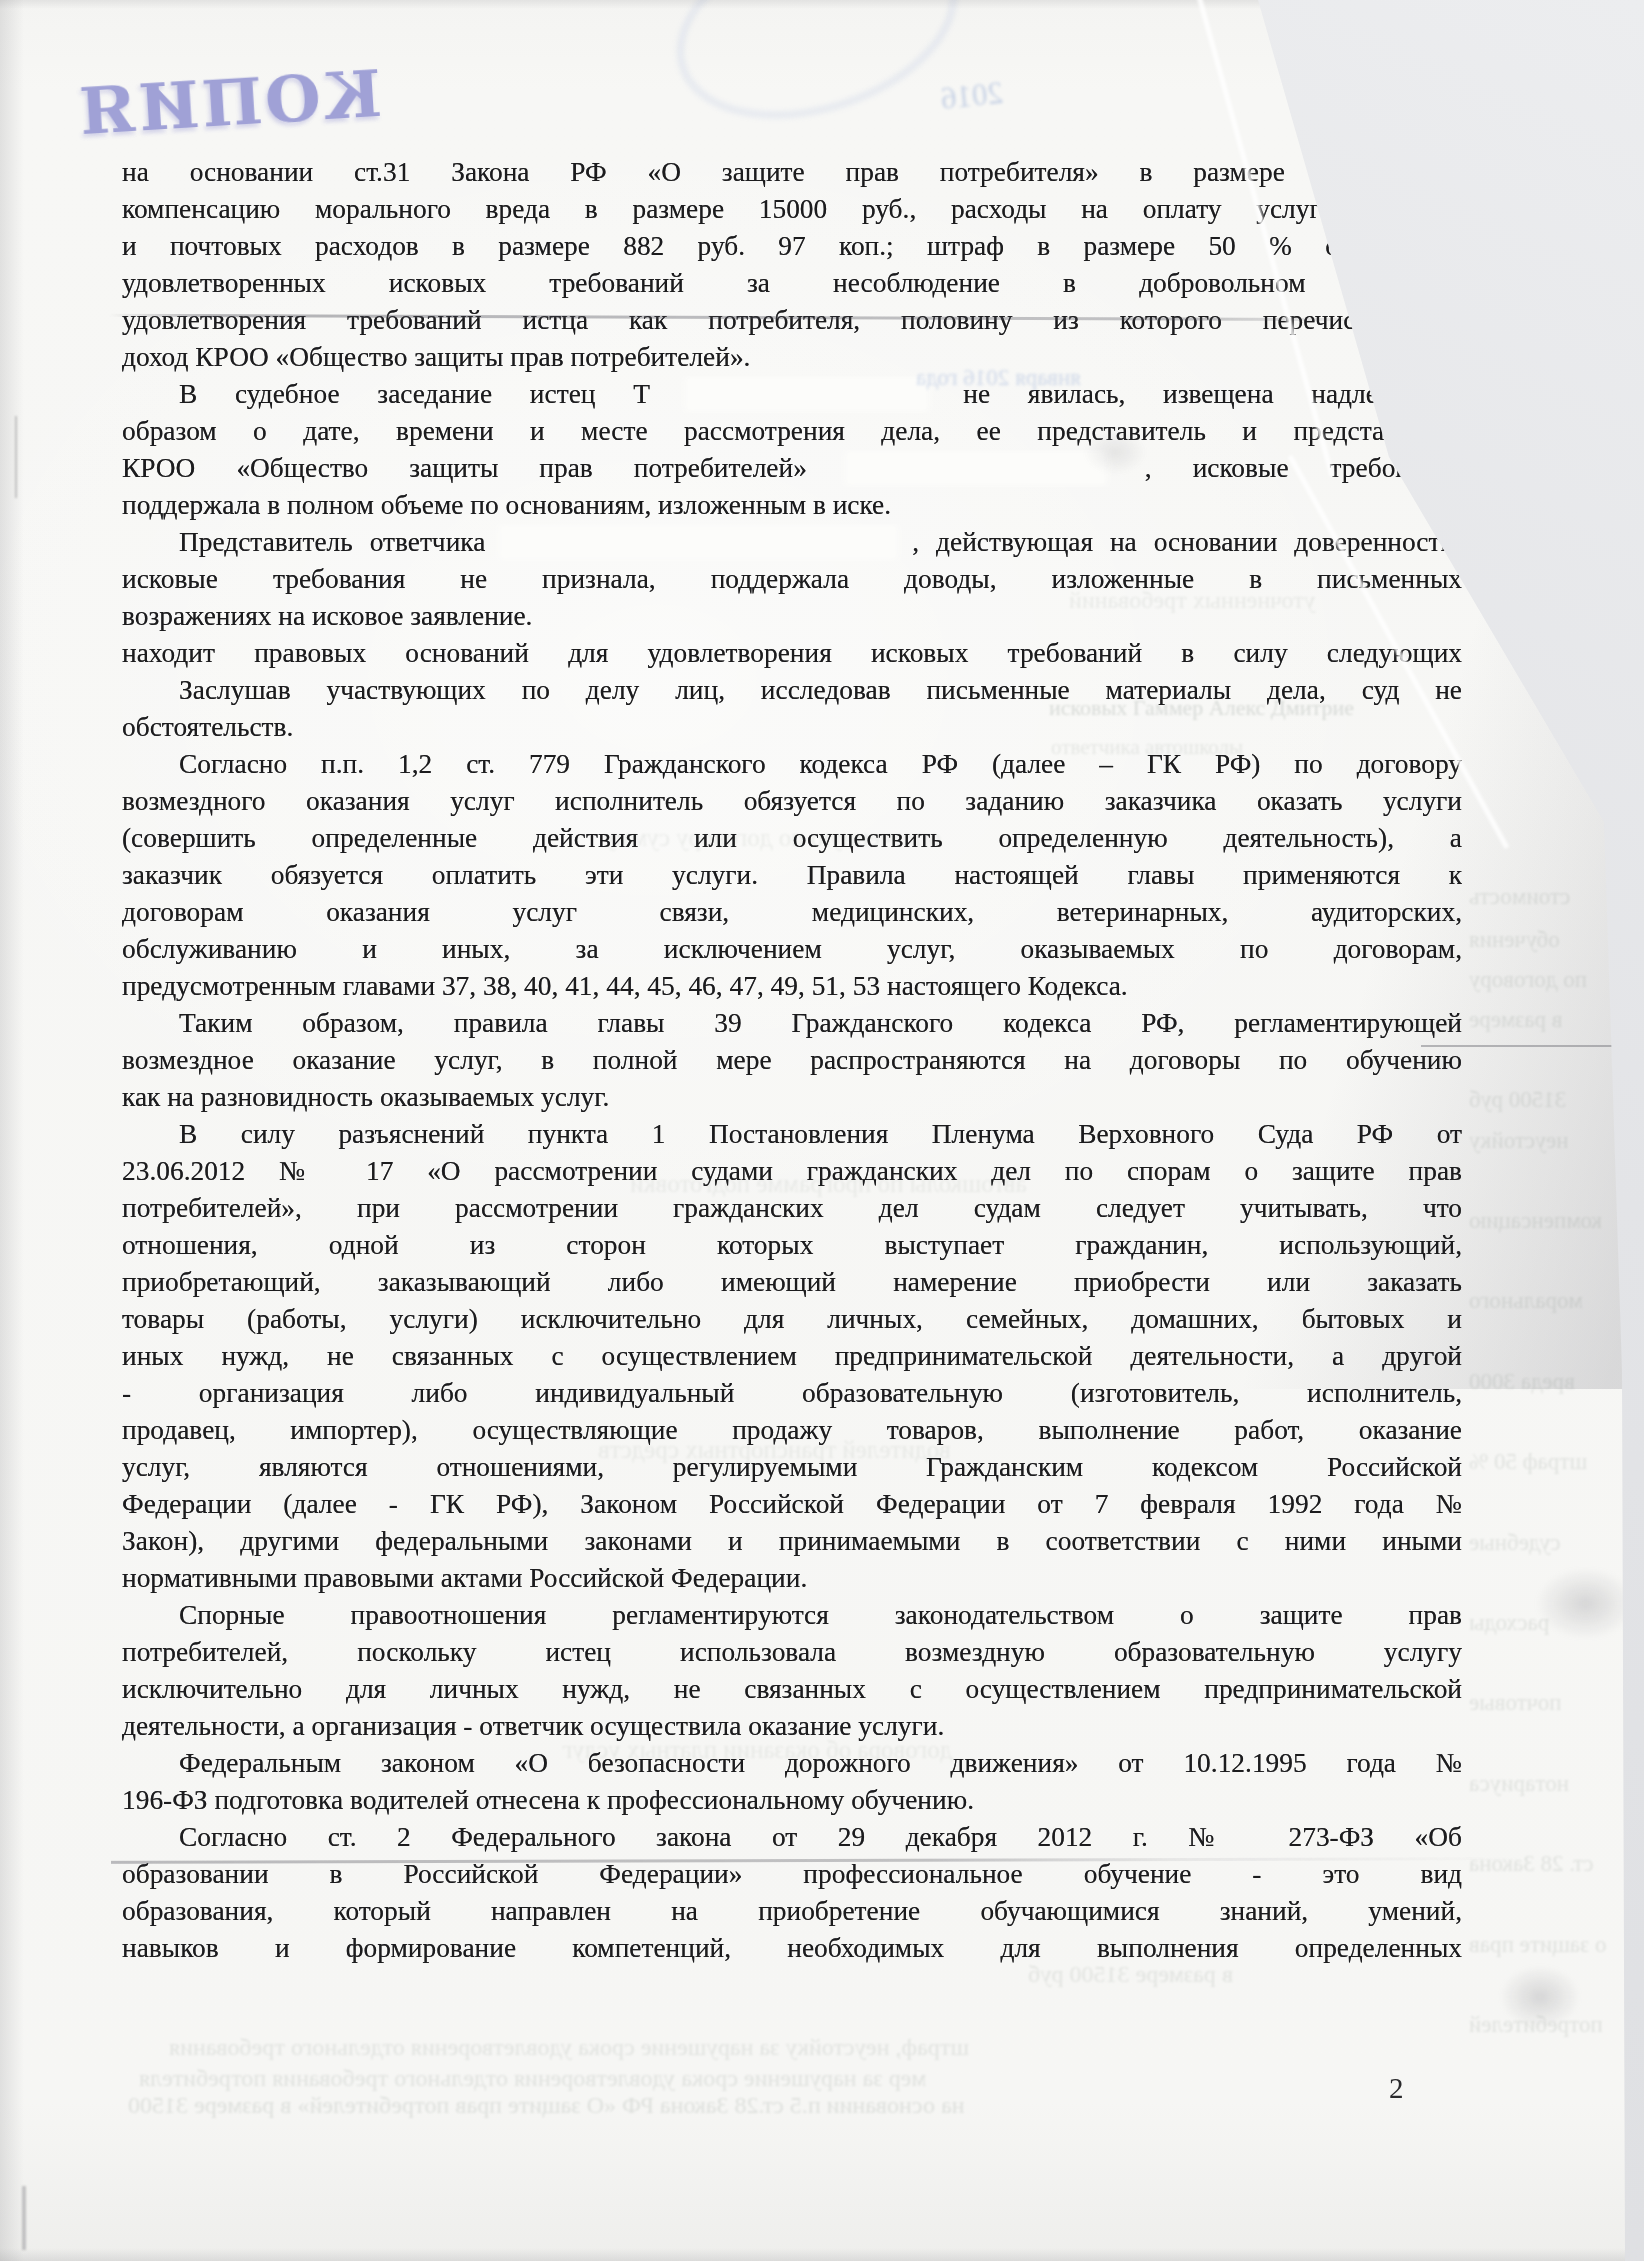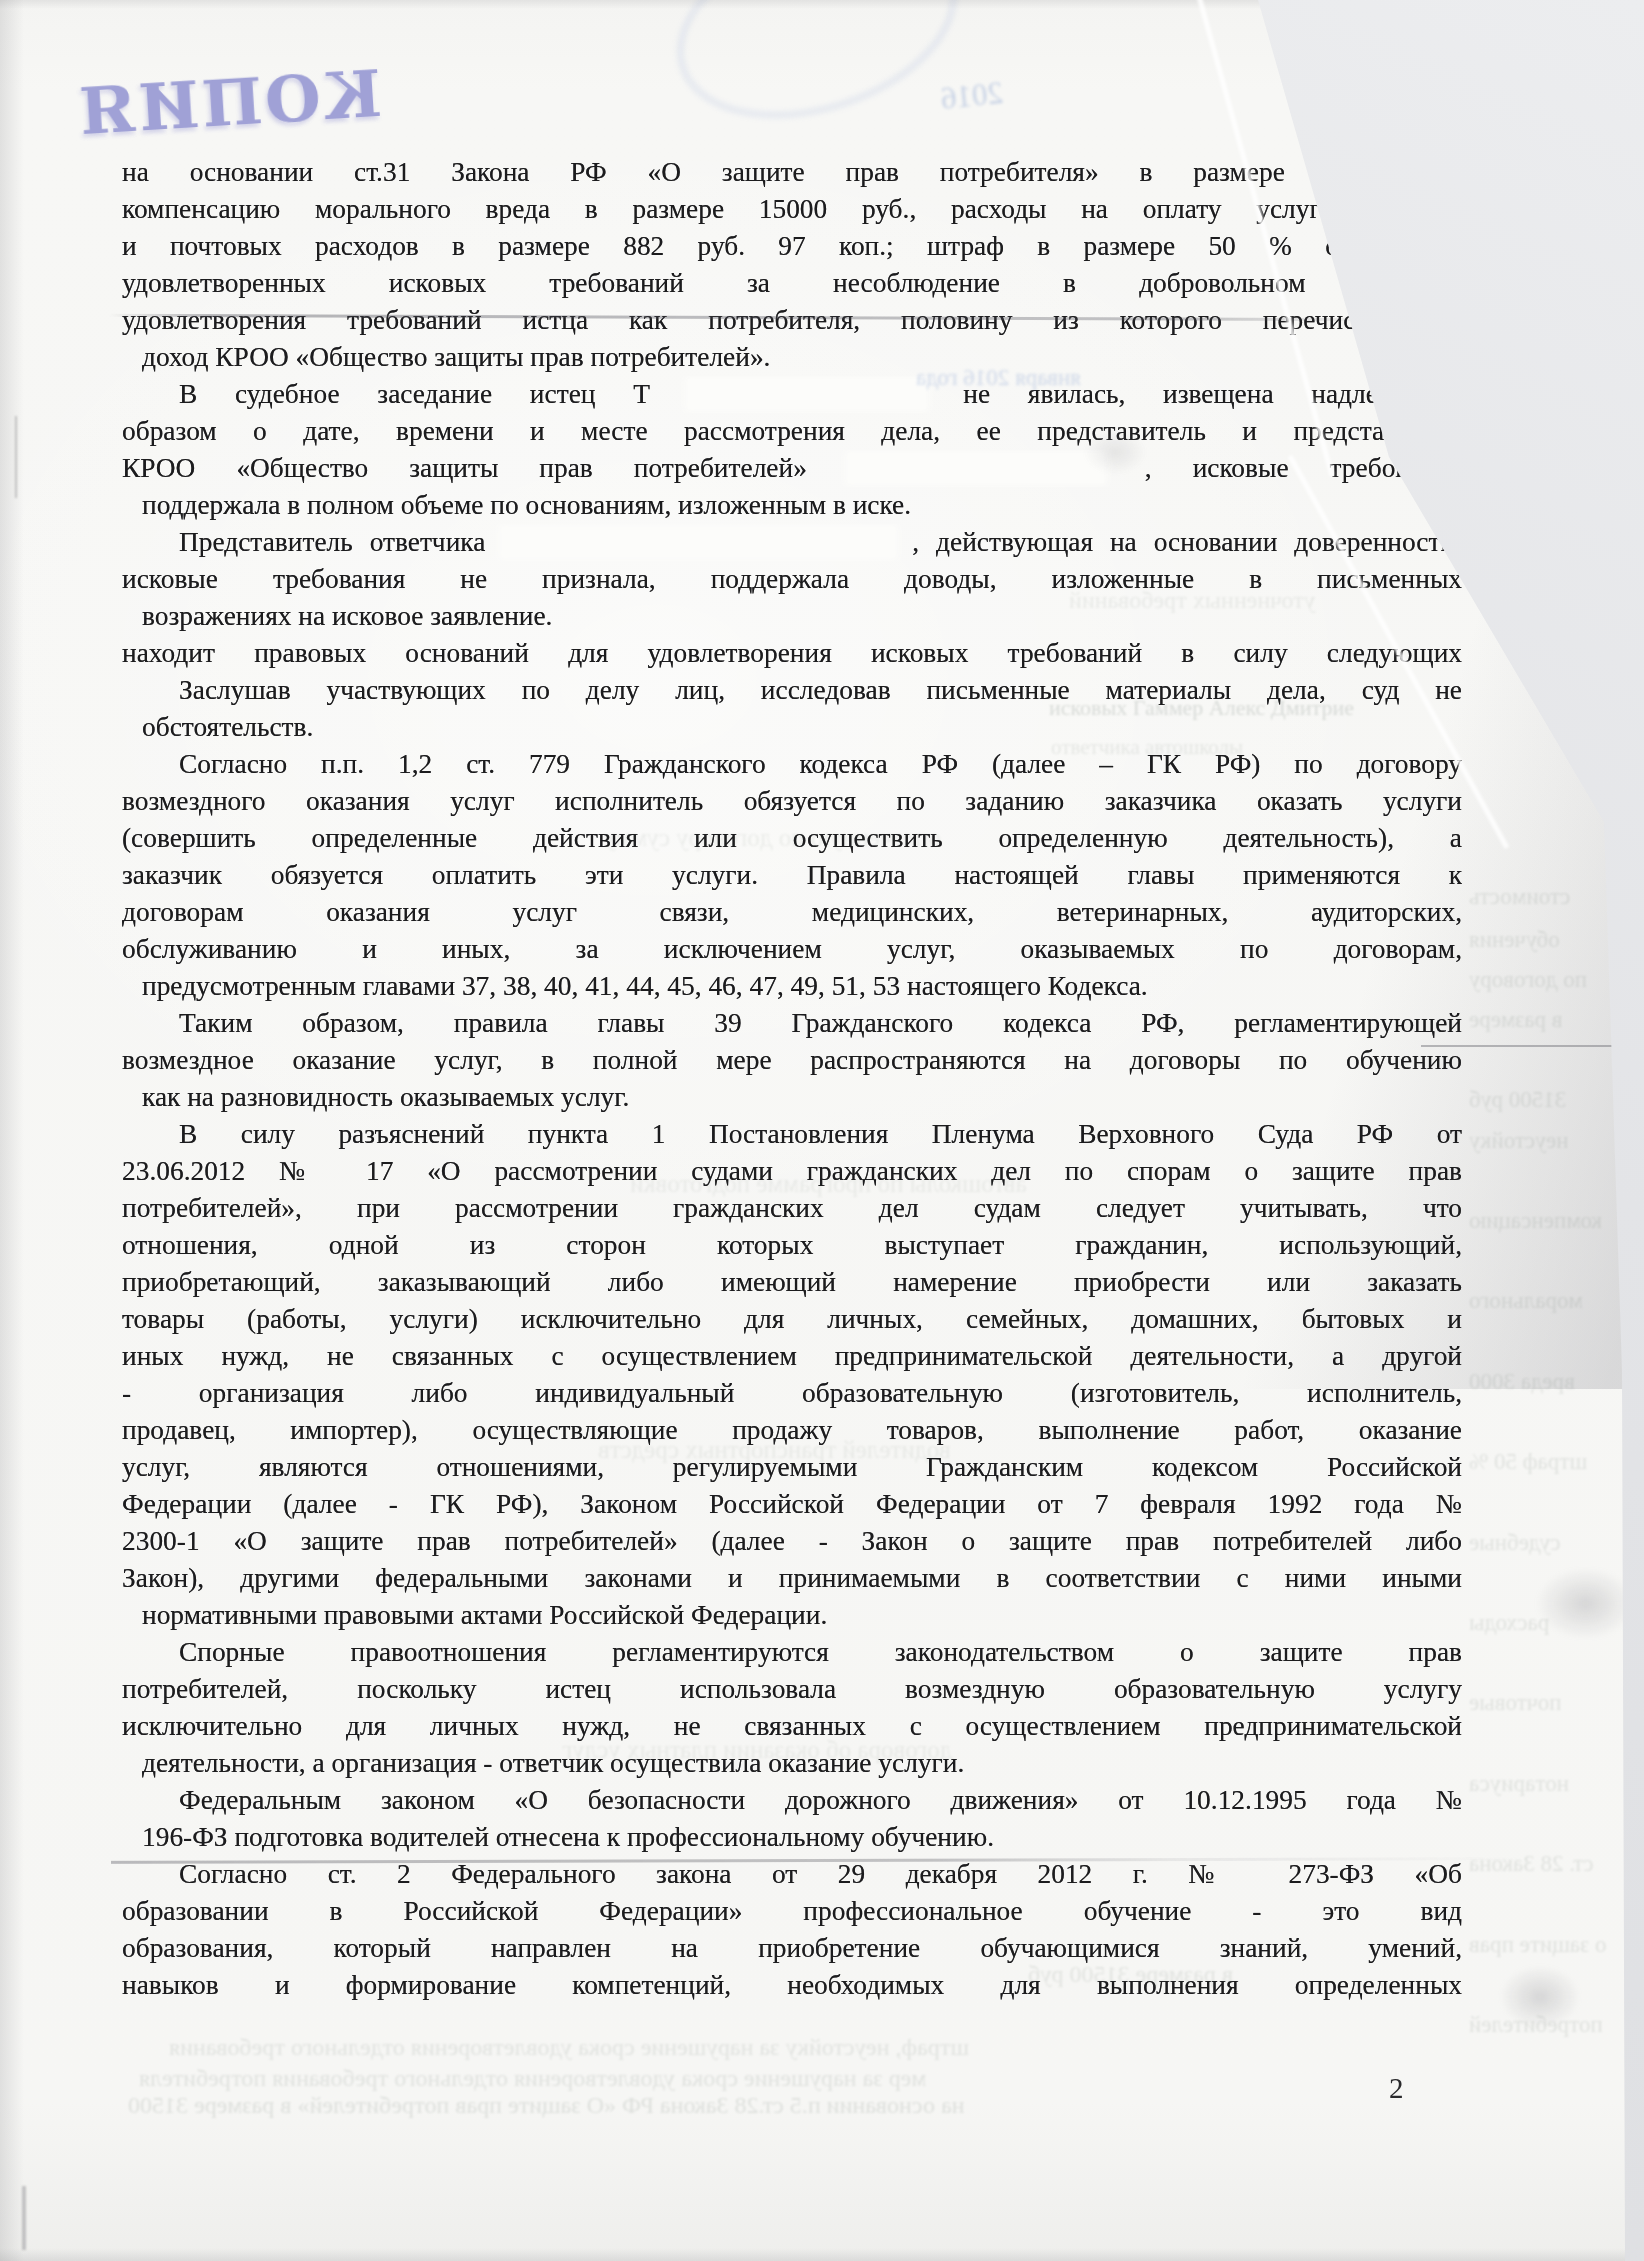--- a/index.html
+++ b/index.html
@@ -47,21 +47,21 @@
     transform:rotate(-18deg);filter:blur(2.7px);}
 
   
   .text-block{
     position:absolute;left:122px;top:154px;width:1340px;
     font-size:27.4px;color:#1c1c1e;
     text-shadow:0 0 0.5px rgba(25,25,28,.7);
   }
   .line{height:37px;line-height:37px;text-align:justify;text-align-last:justify;
     overflow:hidden;white-space:nowrap;}
-  .line.last{text-align-last:left;margin-left:20px;}
+  .line.last{text-align-last:left;}
   .line.ind{padding-left:57px;}
   .redact{display:inline-block;height:30px;vertical-align:-6.4px;border-radius:1.8px;
     background:#fcfcfa;box-shadow:0 0 7.3px 2.7px #fcfcfa;}
 
   .page-number{position:absolute;left:1389px;top:2072px;font-size:29px;color:#2a2a2c;
     filter:blur(0.3px);}
 
   
   .crease{position:absolute;pointer-events:none;}
   .crease-a{left:108px;top:316px;width:1275px;height:2.7px;transform:rotate(.2deg);filter:blur(0.4px);
@@ -146,21 +146,20 @@
         <div class="line"><span>23.06.2012 № 17 «О рассмотрении судами гражданских дел по спорам о защите прав</span></div>
         <div class="line"><span>потребителей», при рассмотрении гражданских дел судам следует учитывать, что</span></div>
         <div class="line"><span>отношения, одной из сторон которых выступает гражданин, использующий,</span></div>
         <div class="line"><span>приобретающий, заказывающий либо имеющий намерение приобрести или заказать</span></div>
         <div class="line"><span>товары (работы, услуги) исключительно для личных, семейных, домашних, бытовых и</span></div>
         <div class="line"><span>иных нужд, не связанных с осуществлением предпринимательской деятельности, а другой</span></div>
         <div class="line"><span>- организация либо индивидуальный образовательную (изготовитель, исполнитель,</span></div>
         <div class="line"><span>продавец, импортер), осуществляющие продажу товаров, выполнение работ, оказание</span></div>
         <div class="line"><span>услуг, являются отношениями, регулируемыми Гражданским кодексом Российской</span></div>
         <div class="line"><span>Федерации (далее - ГК РФ), Законом Российской Федерации от 7 февраля 1992 года №</span></div>
-        <div class="line"><span>2300-1 «О защите прав потребителей» (далее - Закон о защите прав потребителей либо</span></div>
         <div class="line"><span>Закон), другими федеральными законами и принимаемыми в соответствии с ними иными</span></div>
         <div class="line last"><span>нормативными правовыми актами Российской Федерации.</span></div>
       </div>
       <div>
         <div class="line ind"><span>Спорные правоотношения регламентируются законодательством о защите прав</span></div>
         <div class="line"><span>потребителей, поскольку истец использовала возмездную образовательную услугу</span></div>
         <div class="line"><span>исключительно для личных нужд, не связанных с осуществлением предпринимательской</span></div>
         <div class="line last"><span>деятельности, а организация - ответчик осуществила оказание услуги.</span></div>
       </div>
       <div>

